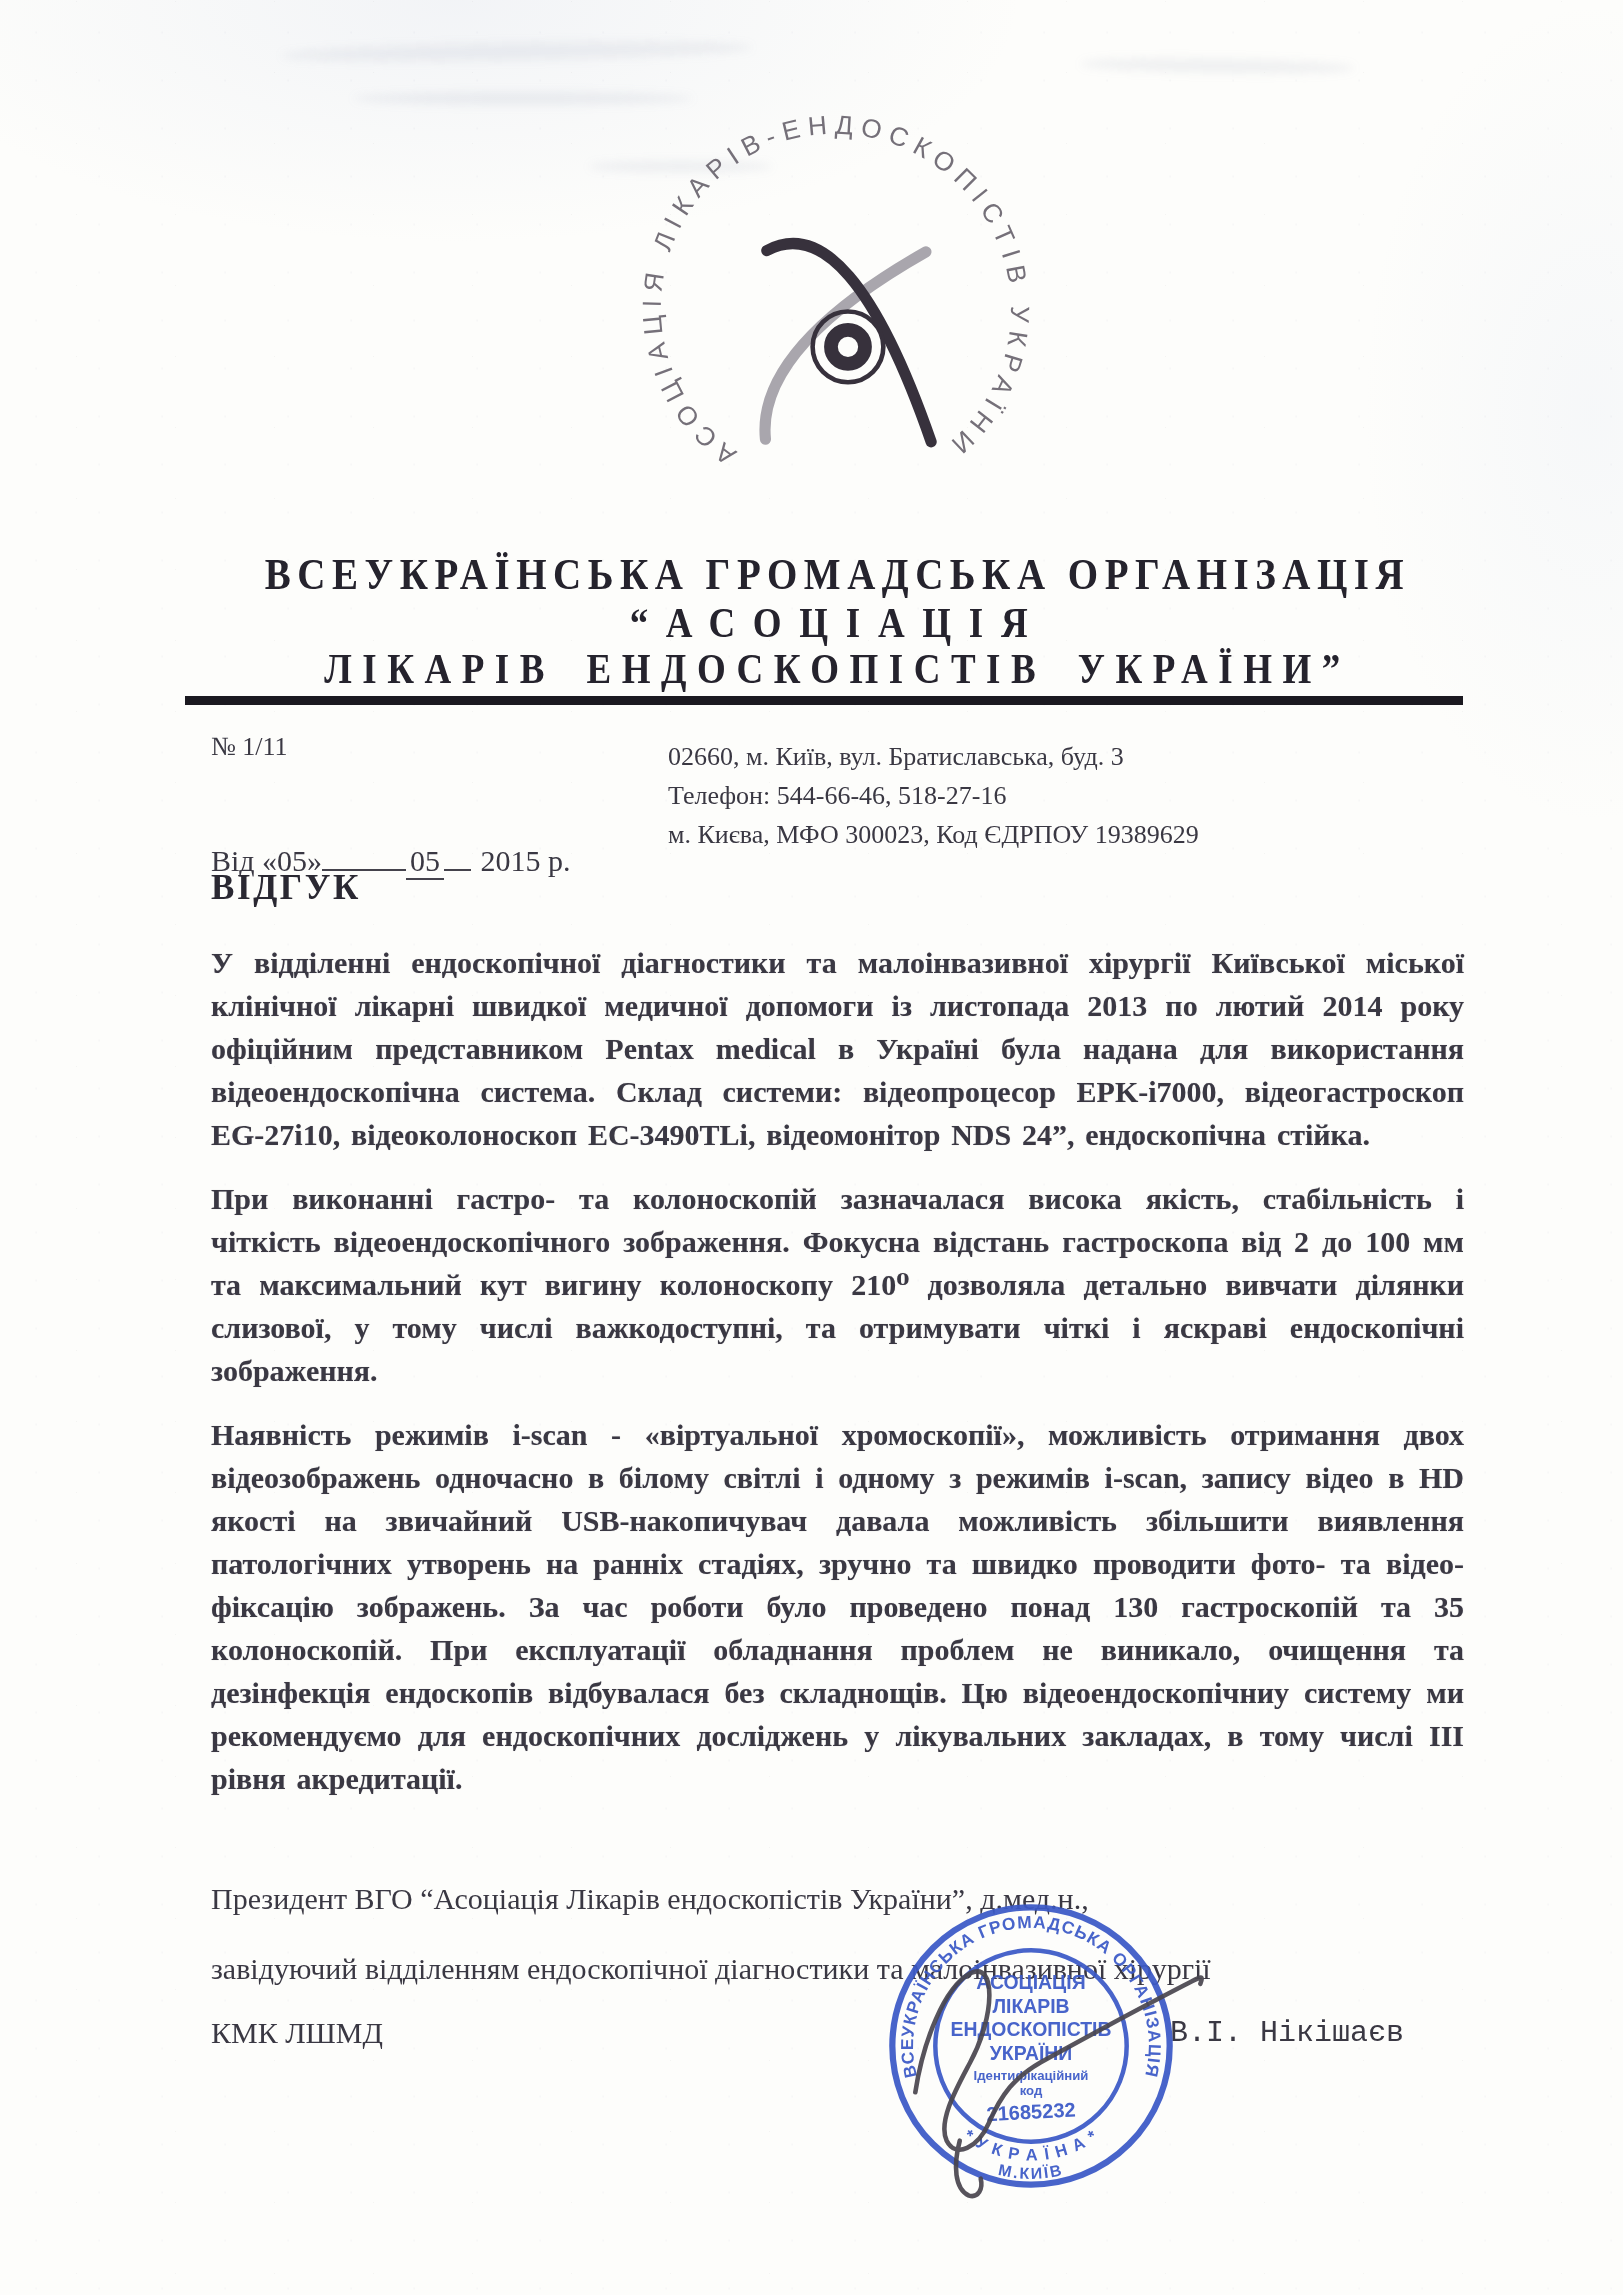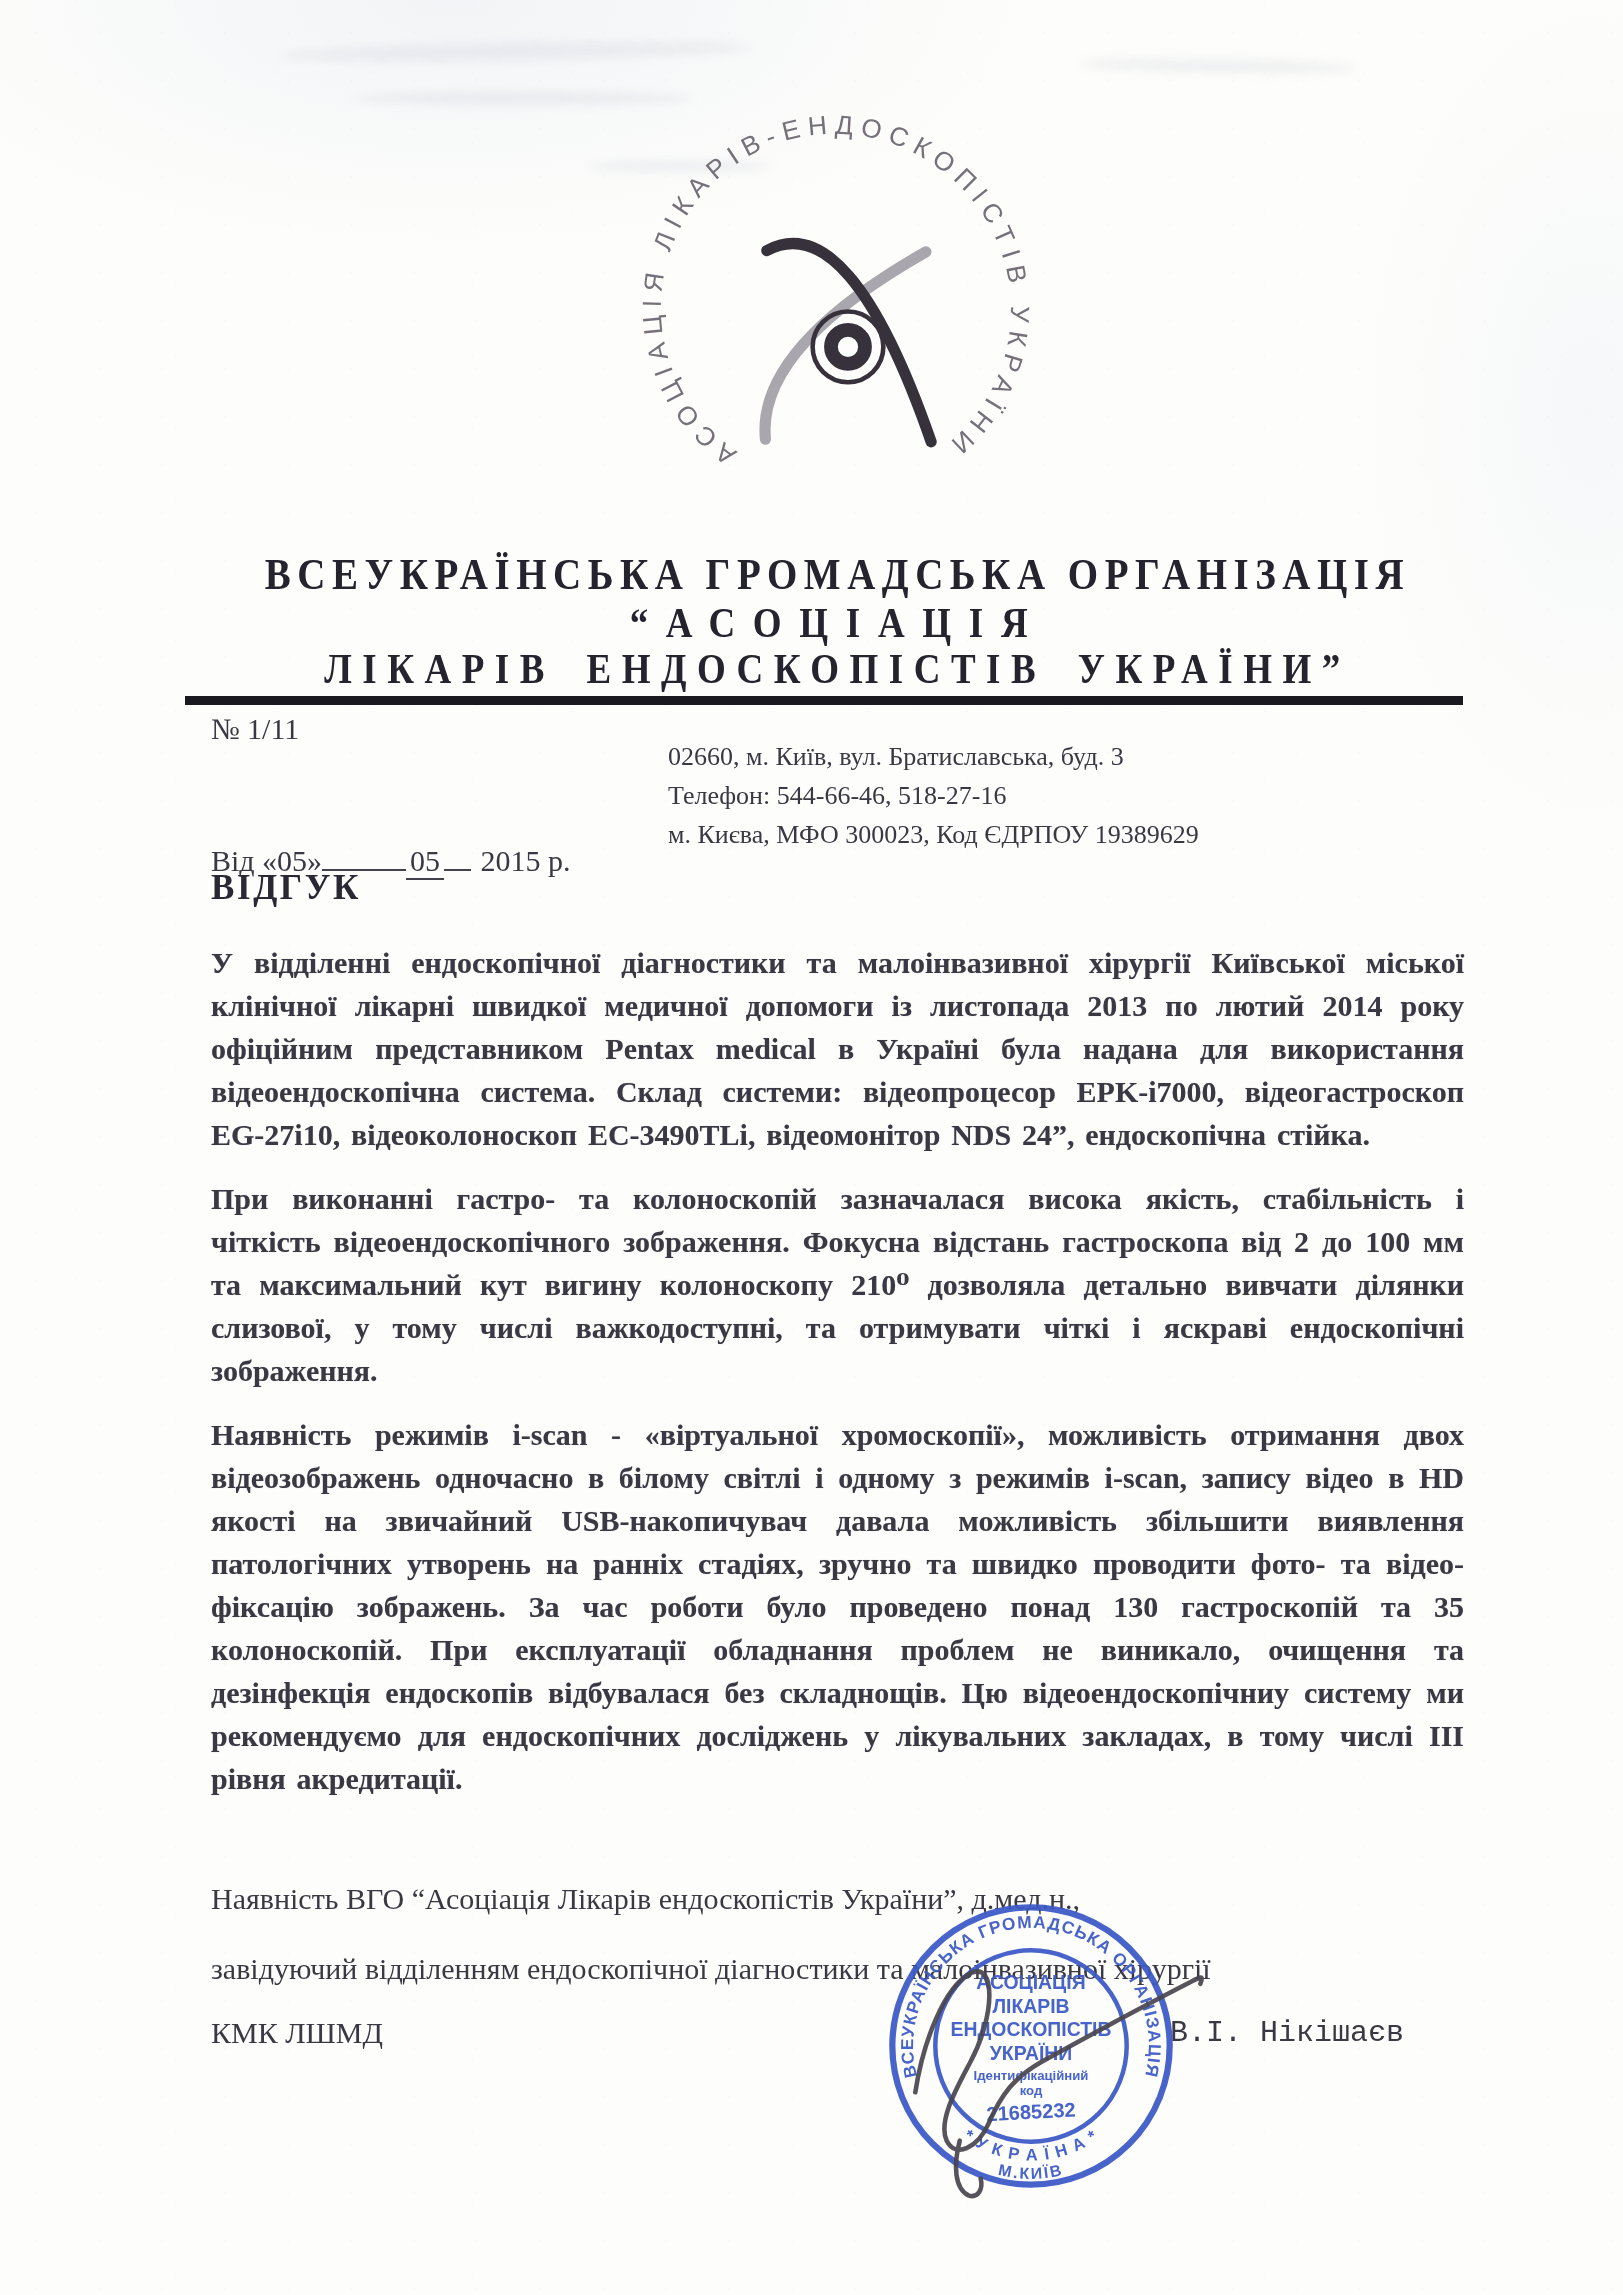--- a/index.html
+++ b/index.html
@@ -29,21 +29,21 @@
   .logo-svg{position:absolute;left:641px;top:113px;width:393px;height:393px;}
 
   .org-title{position:absolute;left:211px;top:554px;width:1253px;text-align:center;
     color:#25232d;font-weight:bold;line-height:1;}
   .org-title .l1{display:block;font-size:39px;letter-spacing:6.5px;transform:scaleY(1.16);transform-origin:center;}
   .org-title .l2{display:block;margin-top:10.5px;font-size:37px;letter-spacing:17.7px;transform:scaleY(1.14);transform-origin:center;}
   .org-title .l3{display:block;margin-top:9.8px;font-size:37px;letter-spacing:10.5px;word-spacing:11.8px;transform:scaleY(1.14);transform-origin:center;}
 
   .rule{position:absolute;left:185px;top:696px;width:1278px;height:8.5px;background:#1b1920;}
 
-  .ref-number{position:absolute;left:211px;top:712px;font-size:30px;}
+  .ref-number{position:absolute;left:211px;top:732px;font-size:26px;}
   .ref-date{position:absolute;left:211px;top:843px;font-size:30px;white-space:nowrap;}
   .ref-date .uline{display:inline-block;border-bottom:2px solid #44424c;height:26px;vertical-align:baseline;}
   .ref-date .g1{width:84px;}
   .ref-date .g2{width:27.5px;margin-right:9.2px;}
   .ref-date .mid{display:inline-block;border-bottom:2px solid #44424c;padding:0 3.9px;}
 
   .contacts{position:absolute;left:668px;top:737px;font-size:26px;line-height:39px;white-space:nowrap;}
 
   .review-title{position:absolute;left:211px;top:868px;width:1253px;margin:0;
     text-align:left;font-size:35px;font-weight:bold;letter-spacing:2.6px;color:#2a2832;}
@@ -107,21 +107,21 @@
   </div>
 
   <h1 class="review-title">ВІДГУК</h1>
 
   <div class="body-text">
     <p class="p1">У відділенні ендоскопічної діагностики та малоінвазивної хірургії Київської міської клінічної лікарні швидкої медичної допомоги із листопада 2013 по лютий 2014 року офіційним представником Pentax medical в Україні була надана для використання відеоендоскопічна система. Склад системи: відеопроцесор EPK-i7000, відеогастроскоп EG-27i10, відеоколоноскоп EC-3490TLi, відеомонітор NDS 24”, ендоскопічна стійка.</p>
     <p class="p2">При виконанні гастро- та колоноскопій зазначалася висока якість, стабільність і чіткість відеоендоскопічного зображення. Фокусна відстань гастроскопа від 2 до 100 мм та максимальний кут вигину колоноскопу 210⁰ дозволяла детально вивчати ділянки слизової, у тому числі важкодоступні, та отримувати чіткі і яскраві ендоскопічні зображення.</p>
     <p class="p3">Наявність режимів i-scan - «віртуальної хромоскопії», можливість отримання двох відеозображень одночасно в білому світлі і одному з режимів i-scan, запису відео в HD якості на звичайний USB-накопичувач давала можливість збільшити виявлення патологічних утворень на ранніх стадіях, зручно та швидко проводити фото- та відео-фіксацію зображень. За час роботи було проведено понад 130 гастроскопій та 35 колоноскопій. При експлуатації обладнання проблем не виникало, очищення та дезінфекція ендоскопів відбувалася без складнощів. Цю відеоендоскопічниу систему ми рекомендуємо для ендоскопічних досліджень у лікувальних закладах,  в тому числі ІІІ рівня акредитації.</p>
   </div>
 
-  <div class="sig-line1">Наявність ВГО “Асоціація Лікарів ендоскопістів України”, д.мед.н.,</div>
+  <div class="sig-line1">Президент ВГО “Асоціація Лікарів ендоскопістів України”, д.мед.н.,</div>
   <div class="sig-line2">завідуючий відділенням ендоскопічної діагностики та малоінвазивної хірургії</div>
   <div class="sig-row">
     <span>КМК ЛШМД</span>
     <span class="name">В.І. Нікішаєв</span>
   </div>
 
   <svg class="stamp-svg" viewBox="0 0 450 450">
     <defs>
       <path id="stTop" d="M 78 310 A 170 170 0 1 1 372 310" fill="none"></path>
       <path id="stBot1" d="M 90 320 A 165 165 0 0 0 360 320" fill="none"></path>

